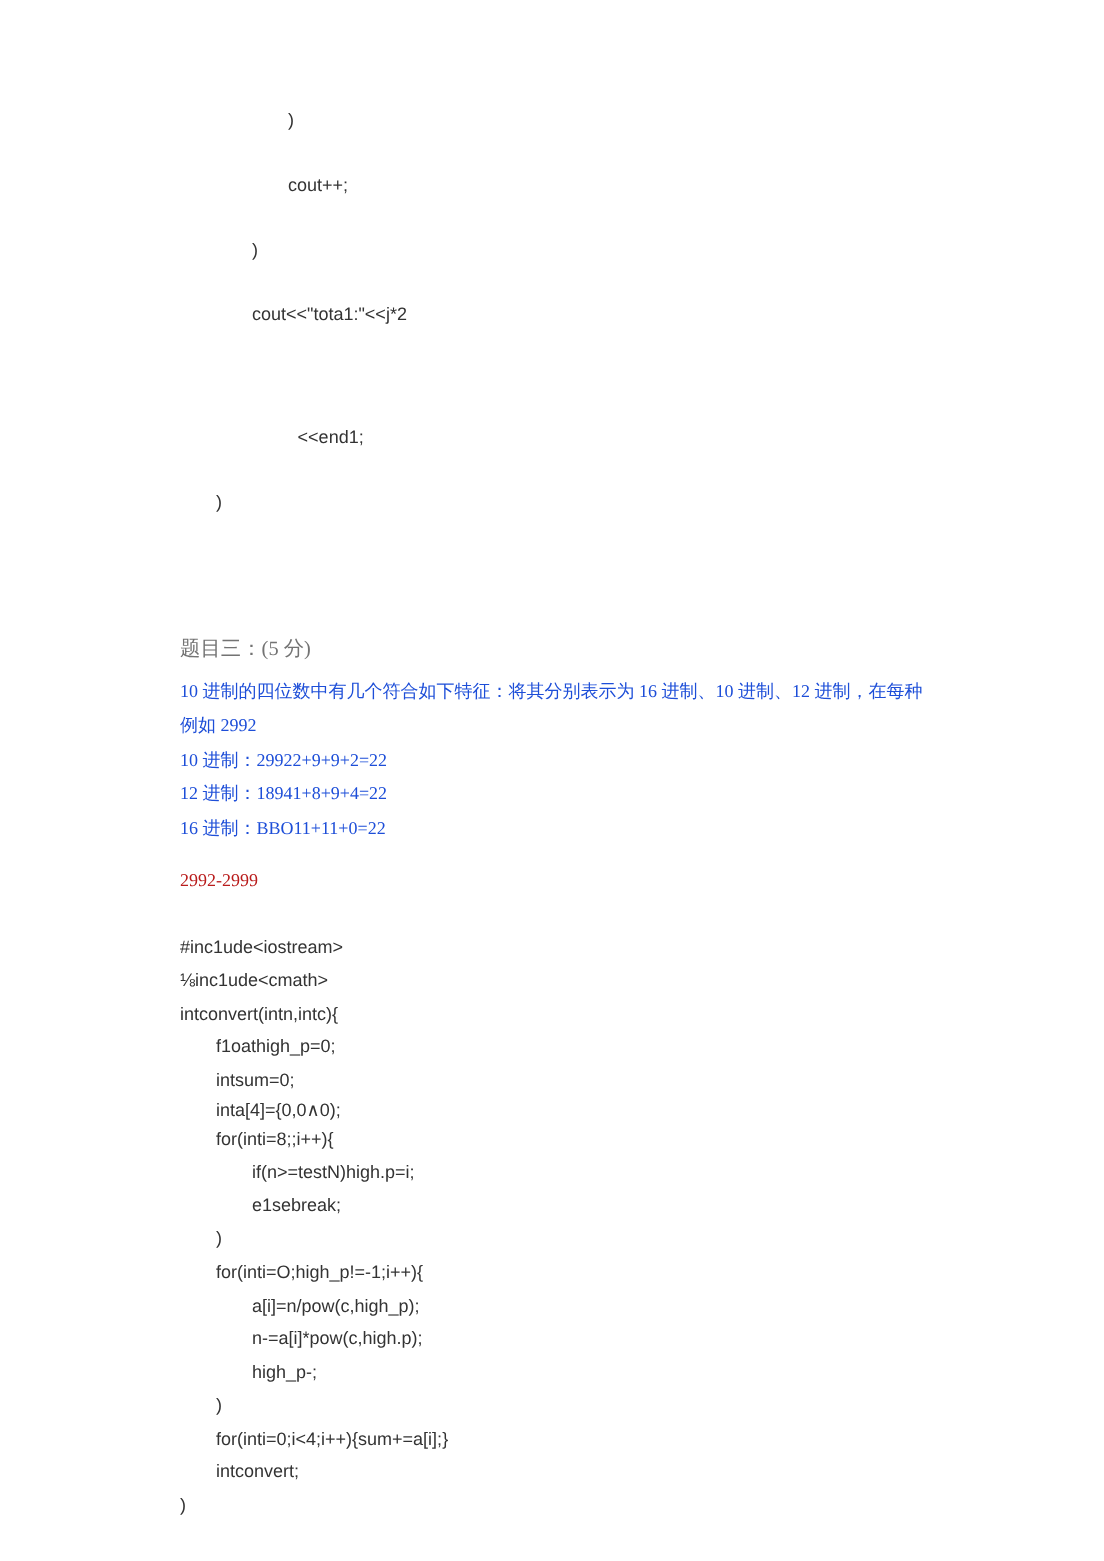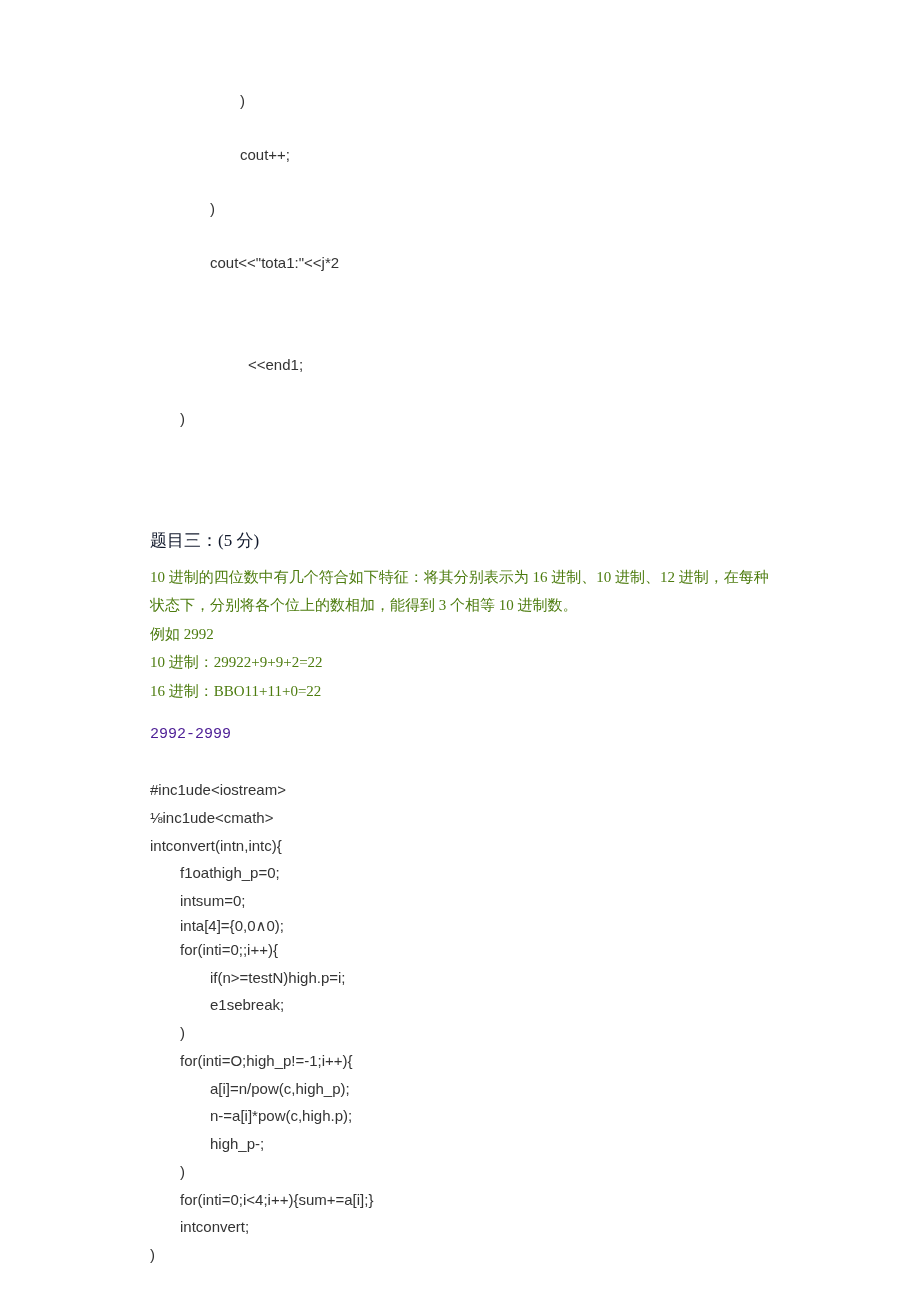--- a/index.html
+++ b/index.html
@@ -17,36 +17,36 @@
     padding: 60px 150px 60px 150px;
   }
   .code-block {
     font-family: "Helvetica", "Arial", sans-serif;
     color: #333333;
     white-space: pre;
     margin-bottom: 40px;
   }
   .code-block .line { line-height: 1.8; }
   .title-blue {
-    color: #0f172a;
+    color: #737373;
     font-size: 17px;
     margin-top: 10px;
     margin-bottom: 6px;
     font-family: "SimSun", "Microsoft YaHei", serif;
   }
   .desc-blue {
-    color: #4d7c0f;
+    color: #1d4ed8;
     font-size: 15px;
     line-height: 1.9;
     margin-bottom: 16px;
   }
   .desc-blue .line { display: block; }
   .plain-line {
-    font-family: Liberation Mono, monospace;
-    color: #4c1d95;
+    font-family: Liberation Serif, serif;
+    color: #b91c1c;
     margin-bottom: 28px;
   }
   .code2 {
     font-family: "Helvetica", "Arial", sans-serif;
     color: #333333;
     line-height: 1.85;
   }
   .code2 .line { white-space: pre; }
   .i1 { padding-left: 30px; }
   .i2 { padding-left: 60px; }
@@ -64,36 +64,36 @@
 <div class="line i2">)</div>
 <div class="line i2">cout&lt;&lt;"tota1:"&lt;&lt;j*2</div>
 <div class="line i5">&lt;&lt;end1;</div>
 <div class="line i1">)</div>
   </div>
 
   <div class="title-blue">题目三：(5 分)</div>
 
   <div class="desc-blue">
     <span class="line">10 进制的四位数中有几个符合如下特征：将其分别表示为 16 进制、10 进制、12 进制，在每种</span>
-    <span class="line">状态下，分别将各个位上的数相加，能得到 3 个相等 10 进制数。</span>
     <span class="line">例如 2992</span>
     <span class="line">10 进制：29922+9+9+2=22</span>
+    <span class="line">12 进制：18941+8+9+4=22</span>
     <span class="line">16 进制：BBO11+11+0=22</span>
   </div>
 
   <div class="plain-line">2992-2999</div>
 
   <div class="code2">
     <div class="line">#inc1ude&lt;iostream&gt;</div>
     <div class="line">⅛inc1ude&lt;cmath&gt;</div>
     <div class="line">intconvert(intn,intc){</div>
     <div class="line i1">f1oathigh_p=0;</div>
     <div class="line i1">intsum=0;</div>
     <div class="line i1" style="line-height:1.4">inta[4]={0,0∧0);</div>
-    <div class="line i1">for(inti=0;;i++){</div>
+    <div class="line i1">for(inti=8;;i++){</div>
     <div class="line i2">if(n&gt;=testN)high.p=i;</div>
     <div class="line i2">e1sebreak;</div>
     <div class="line i1">)</div>
     <div class="line i1">for(inti=O;high_p!=-1;i++){</div>
     <div class="line i2">a[i]=n/pow(c,high_p);</div>
     <div class="line i2">n-=a[i]*pow(c,high.p);</div>
     <div class="line i2">high_p-;</div>
     <div class="line i1">)</div>
     <div class="line i1">for(inti=0;i&lt;4;i++){sum+=a[i];}</div>
     <div class="line i1">intconvert;</div>

